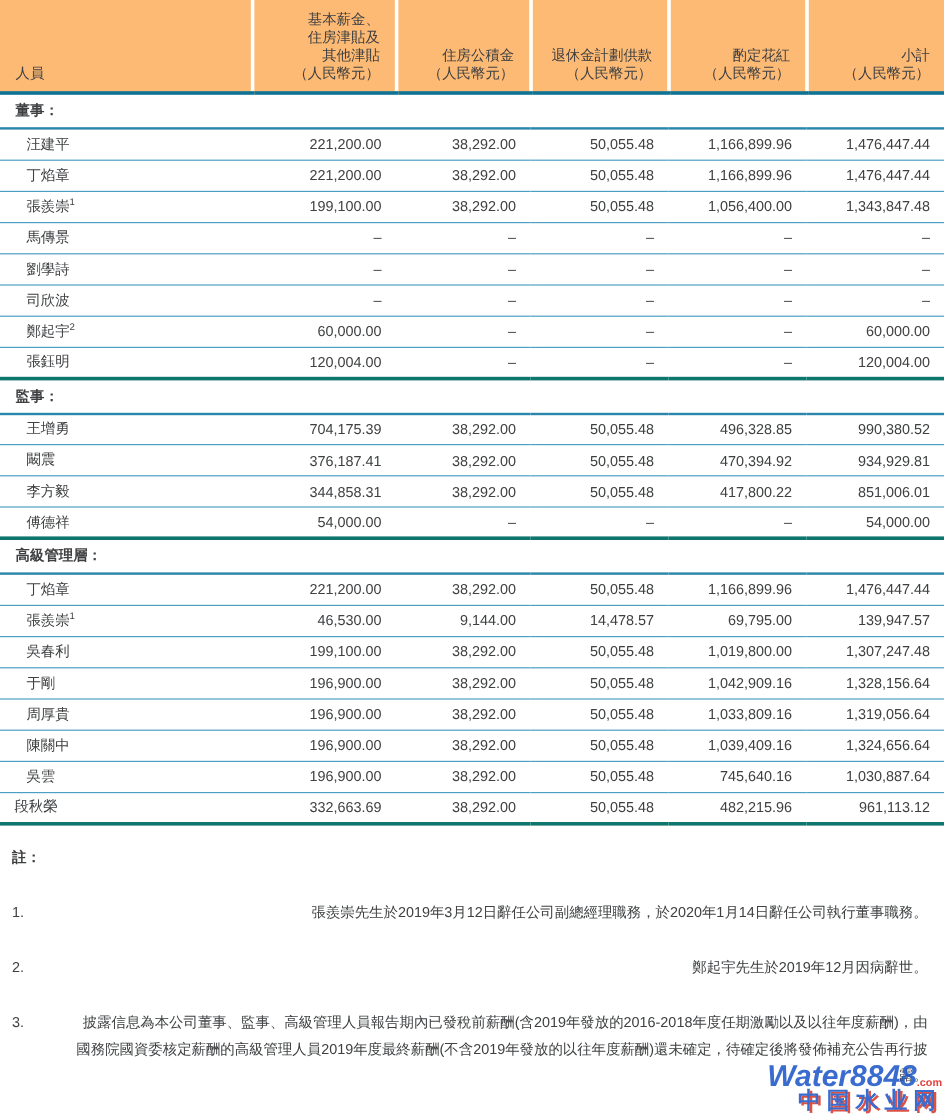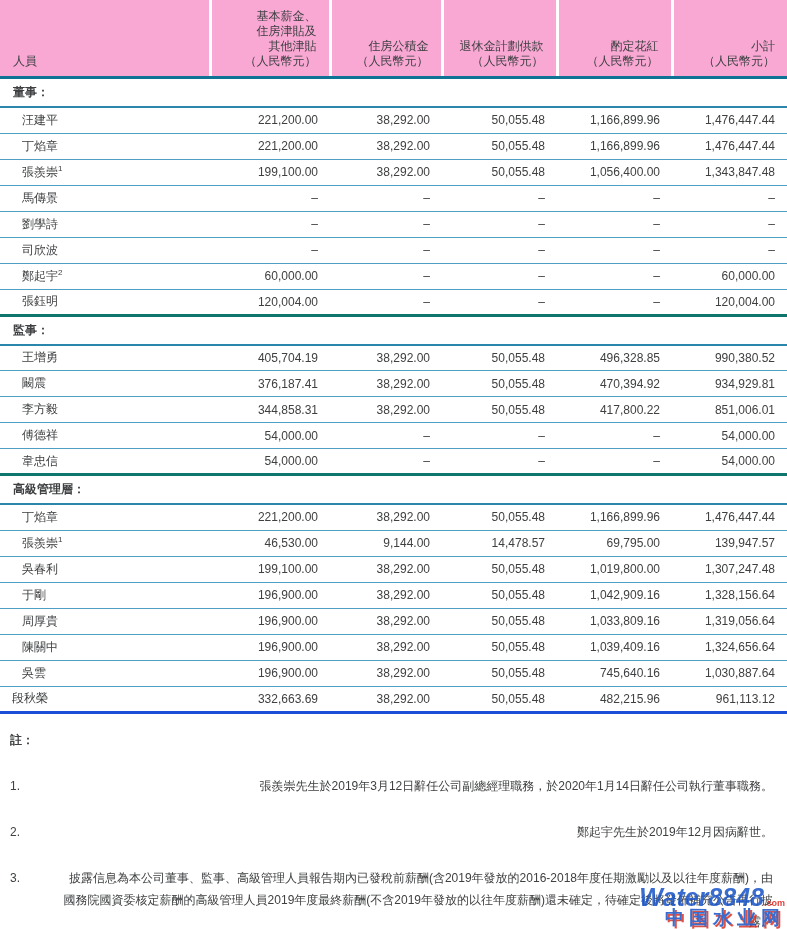--- a/index.html
+++ b/index.html
@@ -13,21 +13,21 @@
   }
   .page { width: 787px; height: 929px; position: relative; overflow: hidden; }
 
   table.remuneration {
     width: 787px;
     border-collapse: collapse;
     table-layout: fixed;
     font-size: 12px;
   }
   thead th {
-    background: #f9a8d4;
+    background: #fdba74;
     font-weight: normal;
     vertical-align: bottom;
     padding: 9px 12px 7px 12px;
     line-height: 15px;
     border-bottom: 3px solid #0f7395;
     text-align: right;
   }
   thead th.col-name {
     text-align: left;
     padding-left: 13px;
@@ -43,21 +43,21 @@
     font-family: Liberation Mono, monospace;
   }
   tr.data-row td {
     height: 26px;
     border-bottom: 1.5px solid #4d9fc3;
     vertical-align: middle;
   }
   td.cell-name { padding-left: 22px; text-align: left; }
   td.cell-num  { padding-right: 12px; text-align: right; }
   sup { font-size: 8px; vertical-align: super; line-height: 0; }
-  tbody tr:last-child td { border-bottom: 3px solid #1d4ed8; padding-left: 12px; }
+  tbody tr:last-child td { border-bottom: 3px solid #0f766e; padding-left: 12px; }
 
   .notes { margin-top: 18px; padding: 0 10px 0 10px; font-size: 12px; }
   .notes-label { font-weight: bold; margin-bottom: 26px; }
   .note { display: flex; margin-bottom: 24px; line-height: 22px; }
   .note-num { width: 48px; flex-shrink: 0; }
   .note-text { flex: 1; padding-right: 4px; text-align: right; }
 
   .watermark {
     position: absolute;
     right: 2px;
@@ -182,21 +182,21 @@
           <td class="cell-num">–</td>
           <td class="cell-num">–</td>
           <td class="cell-num">–</td>
           <td class="cell-num">120,004.00</td>
         </tr>
         <tr class="section-row">
           <td colspan="6">監事：</td>
         </tr>
         <tr class="data-row">
           <td class="cell-name">王增勇</td>
-          <td class="cell-num">405,704.19</td>
+          <td class="cell-num">704,175.39</td>
           <td class="cell-num">38,292.00</td>
           <td class="cell-num">50,055.48</td>
           <td class="cell-num">496,328.85</td>
           <td class="cell-num">990,380.52</td>
         </tr>
         <tr class="data-row">
           <td class="cell-name">闞震</td>
           <td class="cell-num">376,187.41</td>
           <td class="cell-num">38,292.00</td>
           <td class="cell-num">50,055.48</td>
@@ -206,28 +206,20 @@
         <tr class="data-row">
           <td class="cell-name">李方毅</td>
           <td class="cell-num">344,858.31</td>
           <td class="cell-num">38,292.00</td>
           <td class="cell-num">50,055.48</td>
           <td class="cell-num">417,800.22</td>
           <td class="cell-num">851,006.01</td>
         </tr>
         <tr class="data-row">
           <td class="cell-name">傅德祥</td>
-          <td class="cell-num">54,000.00</td>
-          <td class="cell-num">–</td>
-          <td class="cell-num">–</td>
-          <td class="cell-num">–</td>
-          <td class="cell-num">54,000.00</td>
-        </tr>
-        <tr class="data-row">
-          <td class="cell-name">韋忠信</td>
           <td class="cell-num">54,000.00</td>
           <td class="cell-num">–</td>
           <td class="cell-num">–</td>
           <td class="cell-num">–</td>
           <td class="cell-num">54,000.00</td>
         </tr>
         <tr class="section-row">
           <td colspan="6">高級管理層：</td>
         </tr>
         <tr class="data-row">

